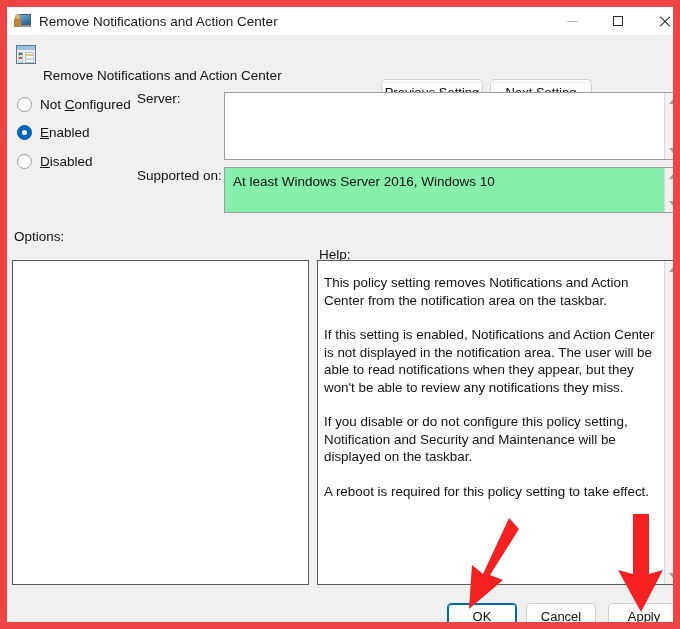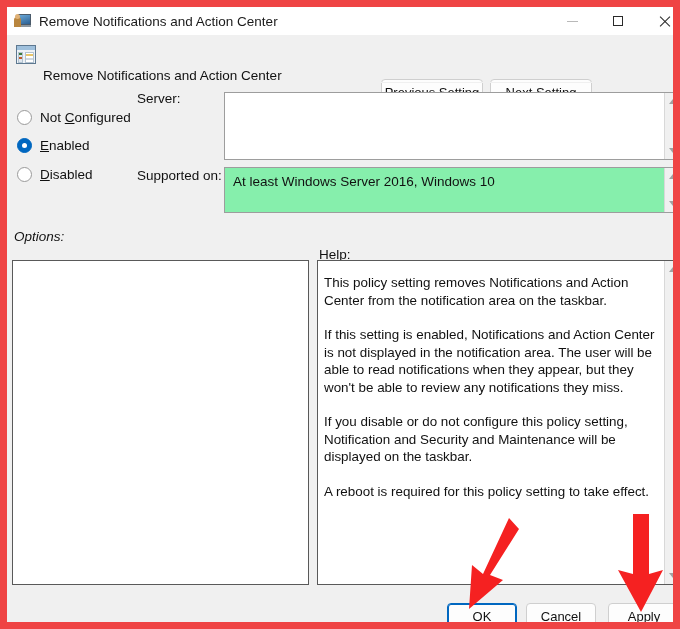--- a/index.html
+++ b/index.html
@@ -116,21 +116,21 @@
 
   
   .hdr-sep {
     position: absolute; left: 0; top: 75px; width: 680px; height: 1px;
     background: #f0f0f0;
   }
 
   
   .radio-row {
     position: absolute; display: flex; align-items: center;
-    left: 10px; height: 18px; cursor: default; margin-top: 13px;
+    left: 10px; height: 18px; cursor: default;
   }
   .radio {
     width: 15px; height: 15px; border-radius: 50%;
     border: 1px solid #9a9a9a; background: #fff;
     flex: none; margin-right: 8px; position: relative;
   }
   .radio.checked {
     border: 1px solid #0067c0;
     background: #0067c0;
   }
@@ -182,21 +182,21 @@
     border-left: 4px solid transparent; border-right: 4px solid transparent;
     border-bottom: 5px solid #a0a0a0;
   }
   .tri-down {
     width: 0; height: 0;
     border-left: 4px solid transparent; border-right: 4px solid transparent;
     border-top: 5px solid #a0a0a0;
   }
 
   
-  #options-label { left: 7px; top: 222px; font-style: italic; }
+  #options-label { left: 7px; top: 222px; }
   #help-label { left: 312px; top: 222px; margin-top: 18px; }
 
   #options-panel {
     left: 5px; top: 253px; width: 297px; height: 325px;
     border: 1px solid #595959; background: #fff;
   }
   #help-panel {
     left: 310px; top: 253px; width: 365px; height: 325px;
     border: 1px solid #595959; background: #fff;
   }

